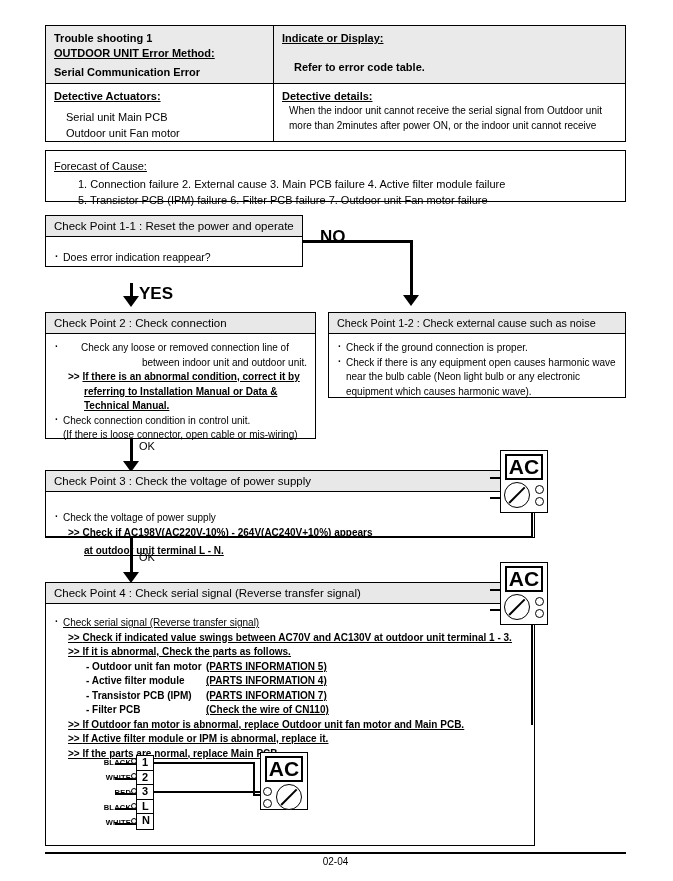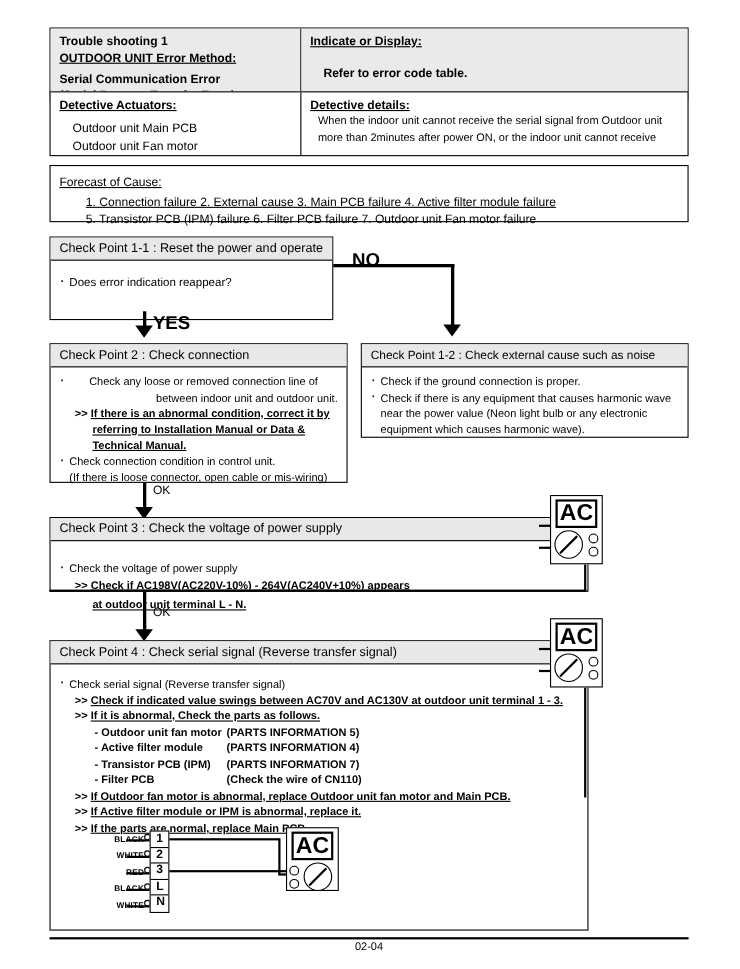--- a/index.html
+++ b/index.html
@@ -100,37 +100,37 @@
     </div>
     <div class="shade" style="flex:1;padding:5px 0 0 8px;">
       <div class="t-bold-u">Indicate or Display:</div>
       <div class="t-bold" style="margin-top:14px;padding-left:12px;">Refer to error code table.</div>
     </div>
   </div>
 
   <div class="infobox abs" style="left:45px;top:83px;width:581px;height:59px;">
     <div class="cell-l" style="width:228px;padding:5px 0 0 8px;">
       <div class="t-bold-u">Detective Actuators:</div>
-      <div class="t-norm" style="margin-top:5px;padding-left:12px;">Outdoor unit Main PCB</div>
+      <div class="t-norm" style="margin-top:5px;padding-left:12px;">Serial unit Main PCB</div>
       <div class="t-norm" style="padding-left:12px;">Outdoor unit Fan motor</div>
     </div>
     <div style="flex:1;padding:5px 0 0 8px;">
       <div class="t-bold-u">Detective details:</div>
       <div class="t-small" style="padding-left:7px;">When the indoor unit cannot receive the serial signal from Outdoor unit</div>
       <div class="t-small" style="padding-left:7px;">more than 2minutes after power ON, or the indoor unit cannot receive</div>
     </div>
   </div>
 
   <div class="box abs" style="left:45px;top:150px;width:581px;height:52px;padding:5px 0 0 8px;">
     <div class="t-norm u" style="display:inline-block;">Forecast of Cause:</div>
-    <div class="t-norm" style="padding-left:24px;margin-top:2px;text-decoration:underline;">1. Connection failure   2. External cause   3. Main PCB failure   4. Active filter module failure</div>
+    <div class="t-norm" style="padding-left:24px;margin-top:2px;">1. Connection failure   2. External cause   3. Main PCB failure   4. Active filter module failure</div>
     <div class="t-norm" style="padding-left:24px;">5. Transistor PCB (IPM) failure  6. Filter PCB failure 7. Outdoor unit Fan motor failure</div>
   </div>
 
-  <div class="box abs" style="left:45px;top:215px;width:258px;height:76px;">
+  <div class="box abs" style="left:45px;top:215px;width:258px;height:52px;">
     <div class="hdr">Check Point 1-1 : Reset the power and operate</div>
     <div class="body-pad" style="padding-top:12px;">
       <ul class="bl t-norm" style="font-size:10.5px;">
         <li>Does error indication reappear?</li>
       </ul>
     </div>
   </div>
 
   <div class="thinline" style="left:303px;top:240px;width:110px;height:3px;"></div>
   <div class="thinline" style="left:410px;top:240px;width:3px;height:57px;"></div>
@@ -139,23 +139,23 @@
 
   <div class="thinline" style="left:130px;top:283px;width:3px;height:16px;"></div>
   <div class="arrowhead" style="left:123px;top:296px;"></div>
   <div class="lbl" style="left:139px;top:284px;">YES</div>
 
   <div class="box abs" style="left:328px;top:312px;width:298px;height:86px;">
     <div class="hdr" style="font-size:10.8px;">Check Point 1-2 : Check external cause such as noise</div>
     <div class="body-pad" style="padding-top:7px;">
       <ul class="bl t-small" style="font-size:10px;">
         <li>Check if the ground connection is proper.</li>
-        <li>Check if there is any equipment that causes harmonic wave</li>
-      </ul>
-      <div class="t-small" style="padding-left:9px;">near the power value (Neon light bulb or any electronic</div>
+        <li>Check if there is any equipment open causes harmonic wave</li>
+      </ul>
+      <div class="t-small" style="padding-left:9px;">near the bulb cable (Neon light bulb or any electronic</div>
       <div class="t-small" style="padding-left:9px;">equipment which causes harmonic wave).</div>
     </div>
   </div>
 
   <div class="box abs" style="left:45px;top:312px;width:271px;height:127px;">
     <div class="hdr">Check Point 2 : Check connection</div>
     <div class="body-pad" style="padding-top:7px;">
       <ul class="bl t-small" style="font-size:10px;text-align:center;">
         <li>Check any loose or removed connection line of</li>
       </ul>
@@ -204,21 +204,21 @@
       </div>
     </div>
   </div>
 
   <div class="thinline" style="left:130px;top:538px;width:3px;height:38px;"></div>
   <div class="arrowhead" style="left:123px;top:572px;"></div>
   <div class="lbl-thin" style="left:139px;top:551px;">OK</div>
 
   <div class="box abs" style="left:45px;top:582px;width:490px;height:264px;">
     <div class="hdr">Check Point 4 : Check serial signal (Reverse transfer signal)</div>
-    <div class="body-pad" style="padding-top:12px;">
+    <div class="body-pad" style="padding-top:12px;text-decoration:underline;">
       <ul class="bl t-small" style="font-size:10px;">
         <li>Check serial signal (Reverse transfer signal)</li>
       </ul>
       <div class="t-small b" style="padding-left:14px;">
         <span>&gt;&gt;&nbsp;</span><span class="u">Check if indicated value swings between AC70V and AC130V at outdoor unit terminal 1 - 3.</span>
       </div>
       <div class="t-small b" style="padding-left:14px;">
         <span>&gt;&gt;&nbsp;</span><span class="u">If it is abnormal, Check the parts as follows.</span>
       </div>
 

